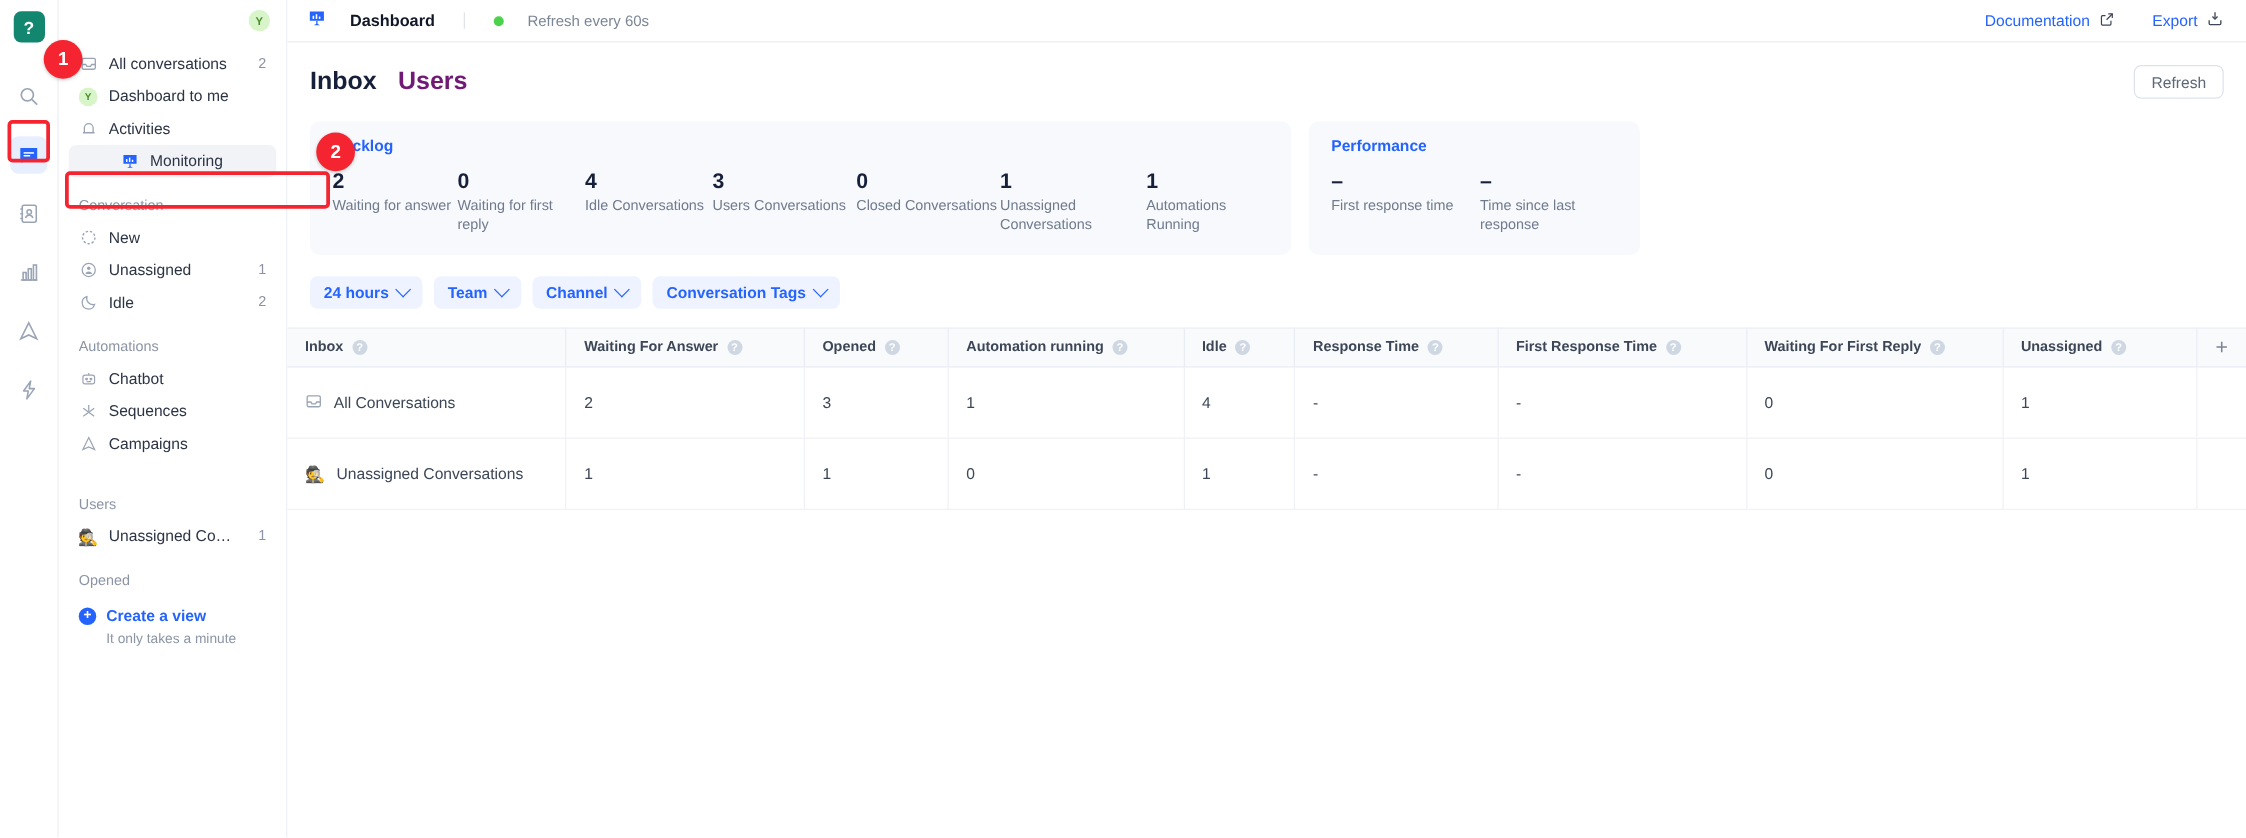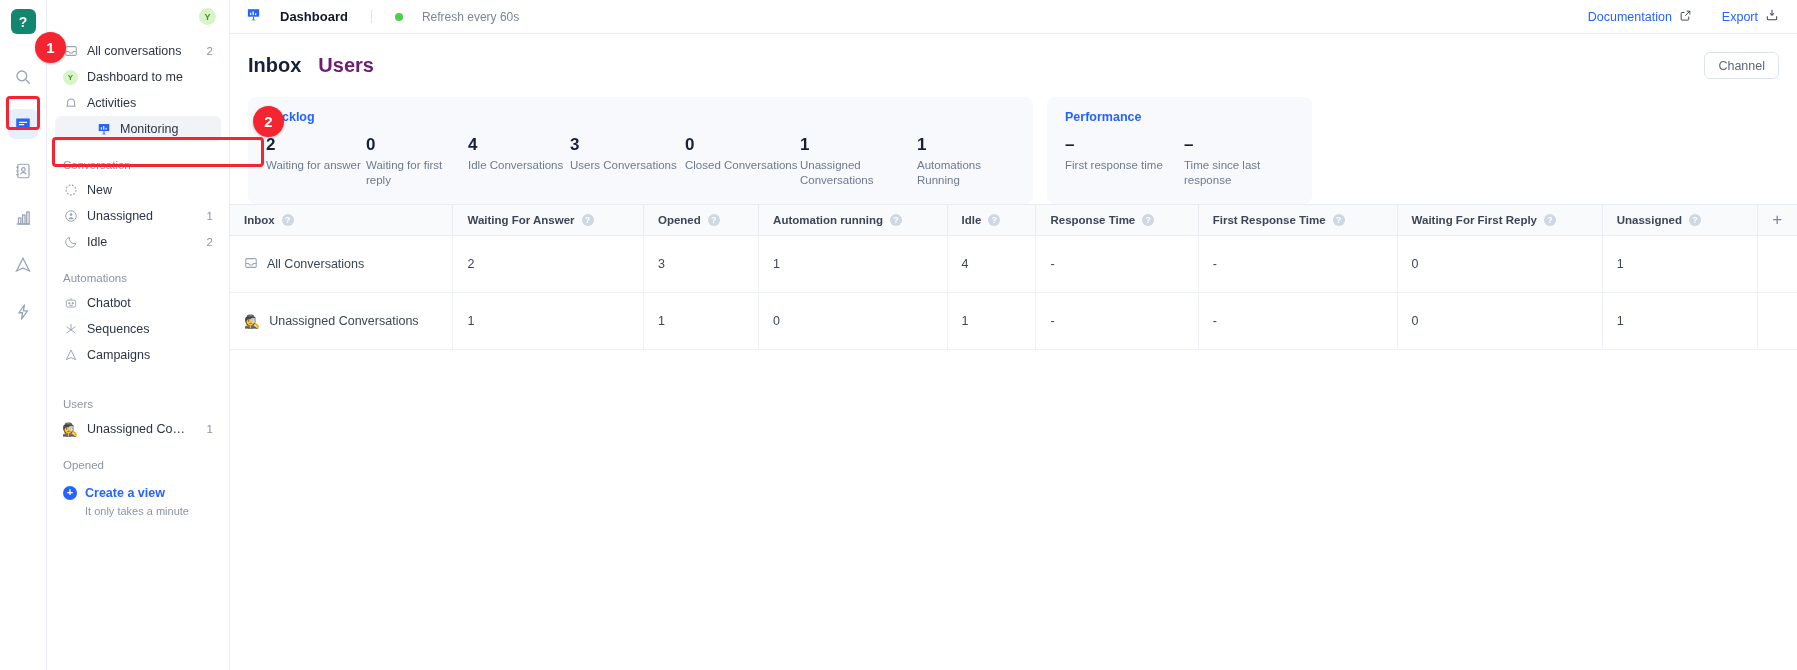--- a/index.html
+++ b/index.html
@@ -404,21 +404,21 @@
           </span>
         </a>
       </div>
     </div>
 
     <div class="page-head">
       <div class="tabs">
         <div class="tab active">Inbox</div>
         <div class="tab">Users</div>
       </div>
-      <button class="settings-btn">Channel</button>
+      <button class="settings-btn">Refresh</button>
     </div>
 
     <div class="cards">
 
       <div class="card">
         <div class="card-title">Backlog</div>
         <div class="metrics">
           <div class="metric" style="width:100px">
             <div class="val">2</div>
             <div class="lab">Waiting for answer</div>
@@ -459,20 +459,38 @@
           </div>
           <div class="metric" style="width:110px">
             <div class="val">–</div>
             <div class="lab">Time since last response</div>
           </div>
         </div>
       </div>
 
     </div>
 
+    <div class="filters">
+      <div class="chip">
+        <span>24 hours</span>
+        <span class="chev"></span>
+      </div>
+      <div class="chip">
+        <span>Team</span>
+        <span class="chev"></span>
+      </div>
+      <div class="chip">
+        <span>Channel</span>
+        <span class="chev"></span>
+      </div>
+      <div class="chip">
+        <span>Conversation Tags</span>
+        <span class="chev"></span>
+      </div>
+    </div>
 
     <table class="grid">
       <colgroup>
         <col style="width:213px">
           <col style="width:182px">
           <col style="width:110px">
           <col style="width:180px">
         <col style="width:85px">
           <col style="width:155px">
           <col style="width:190px">

